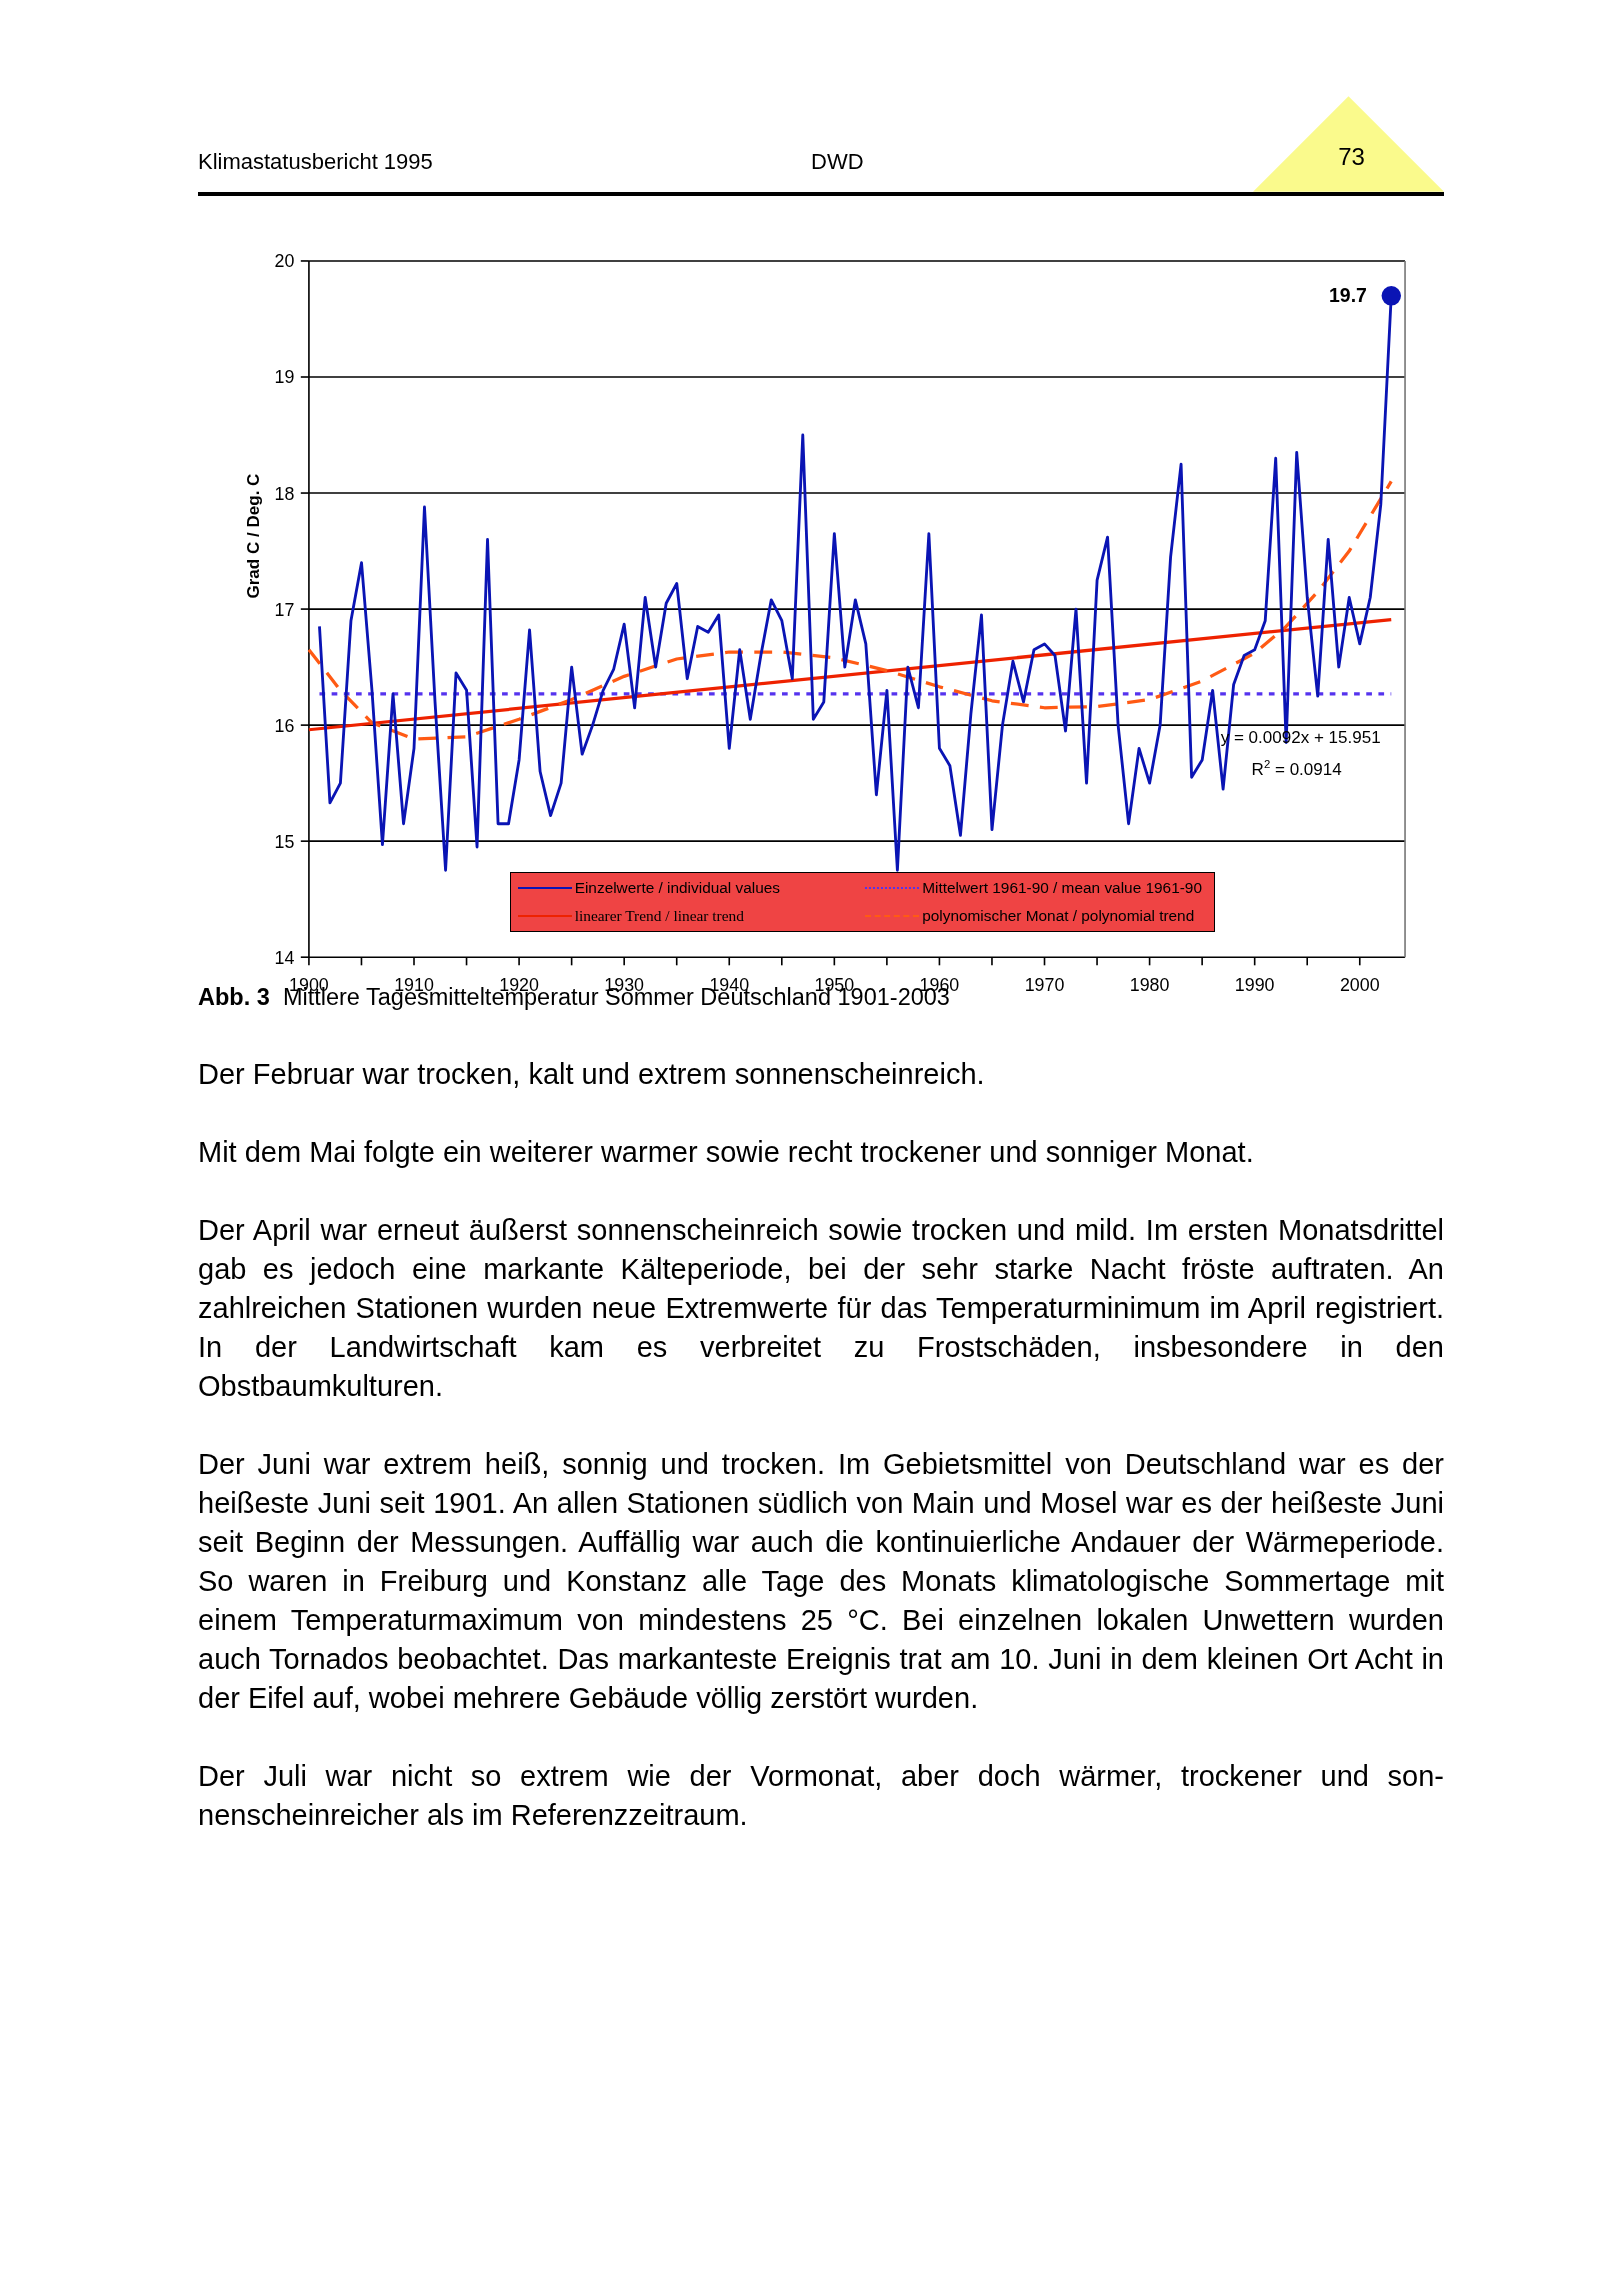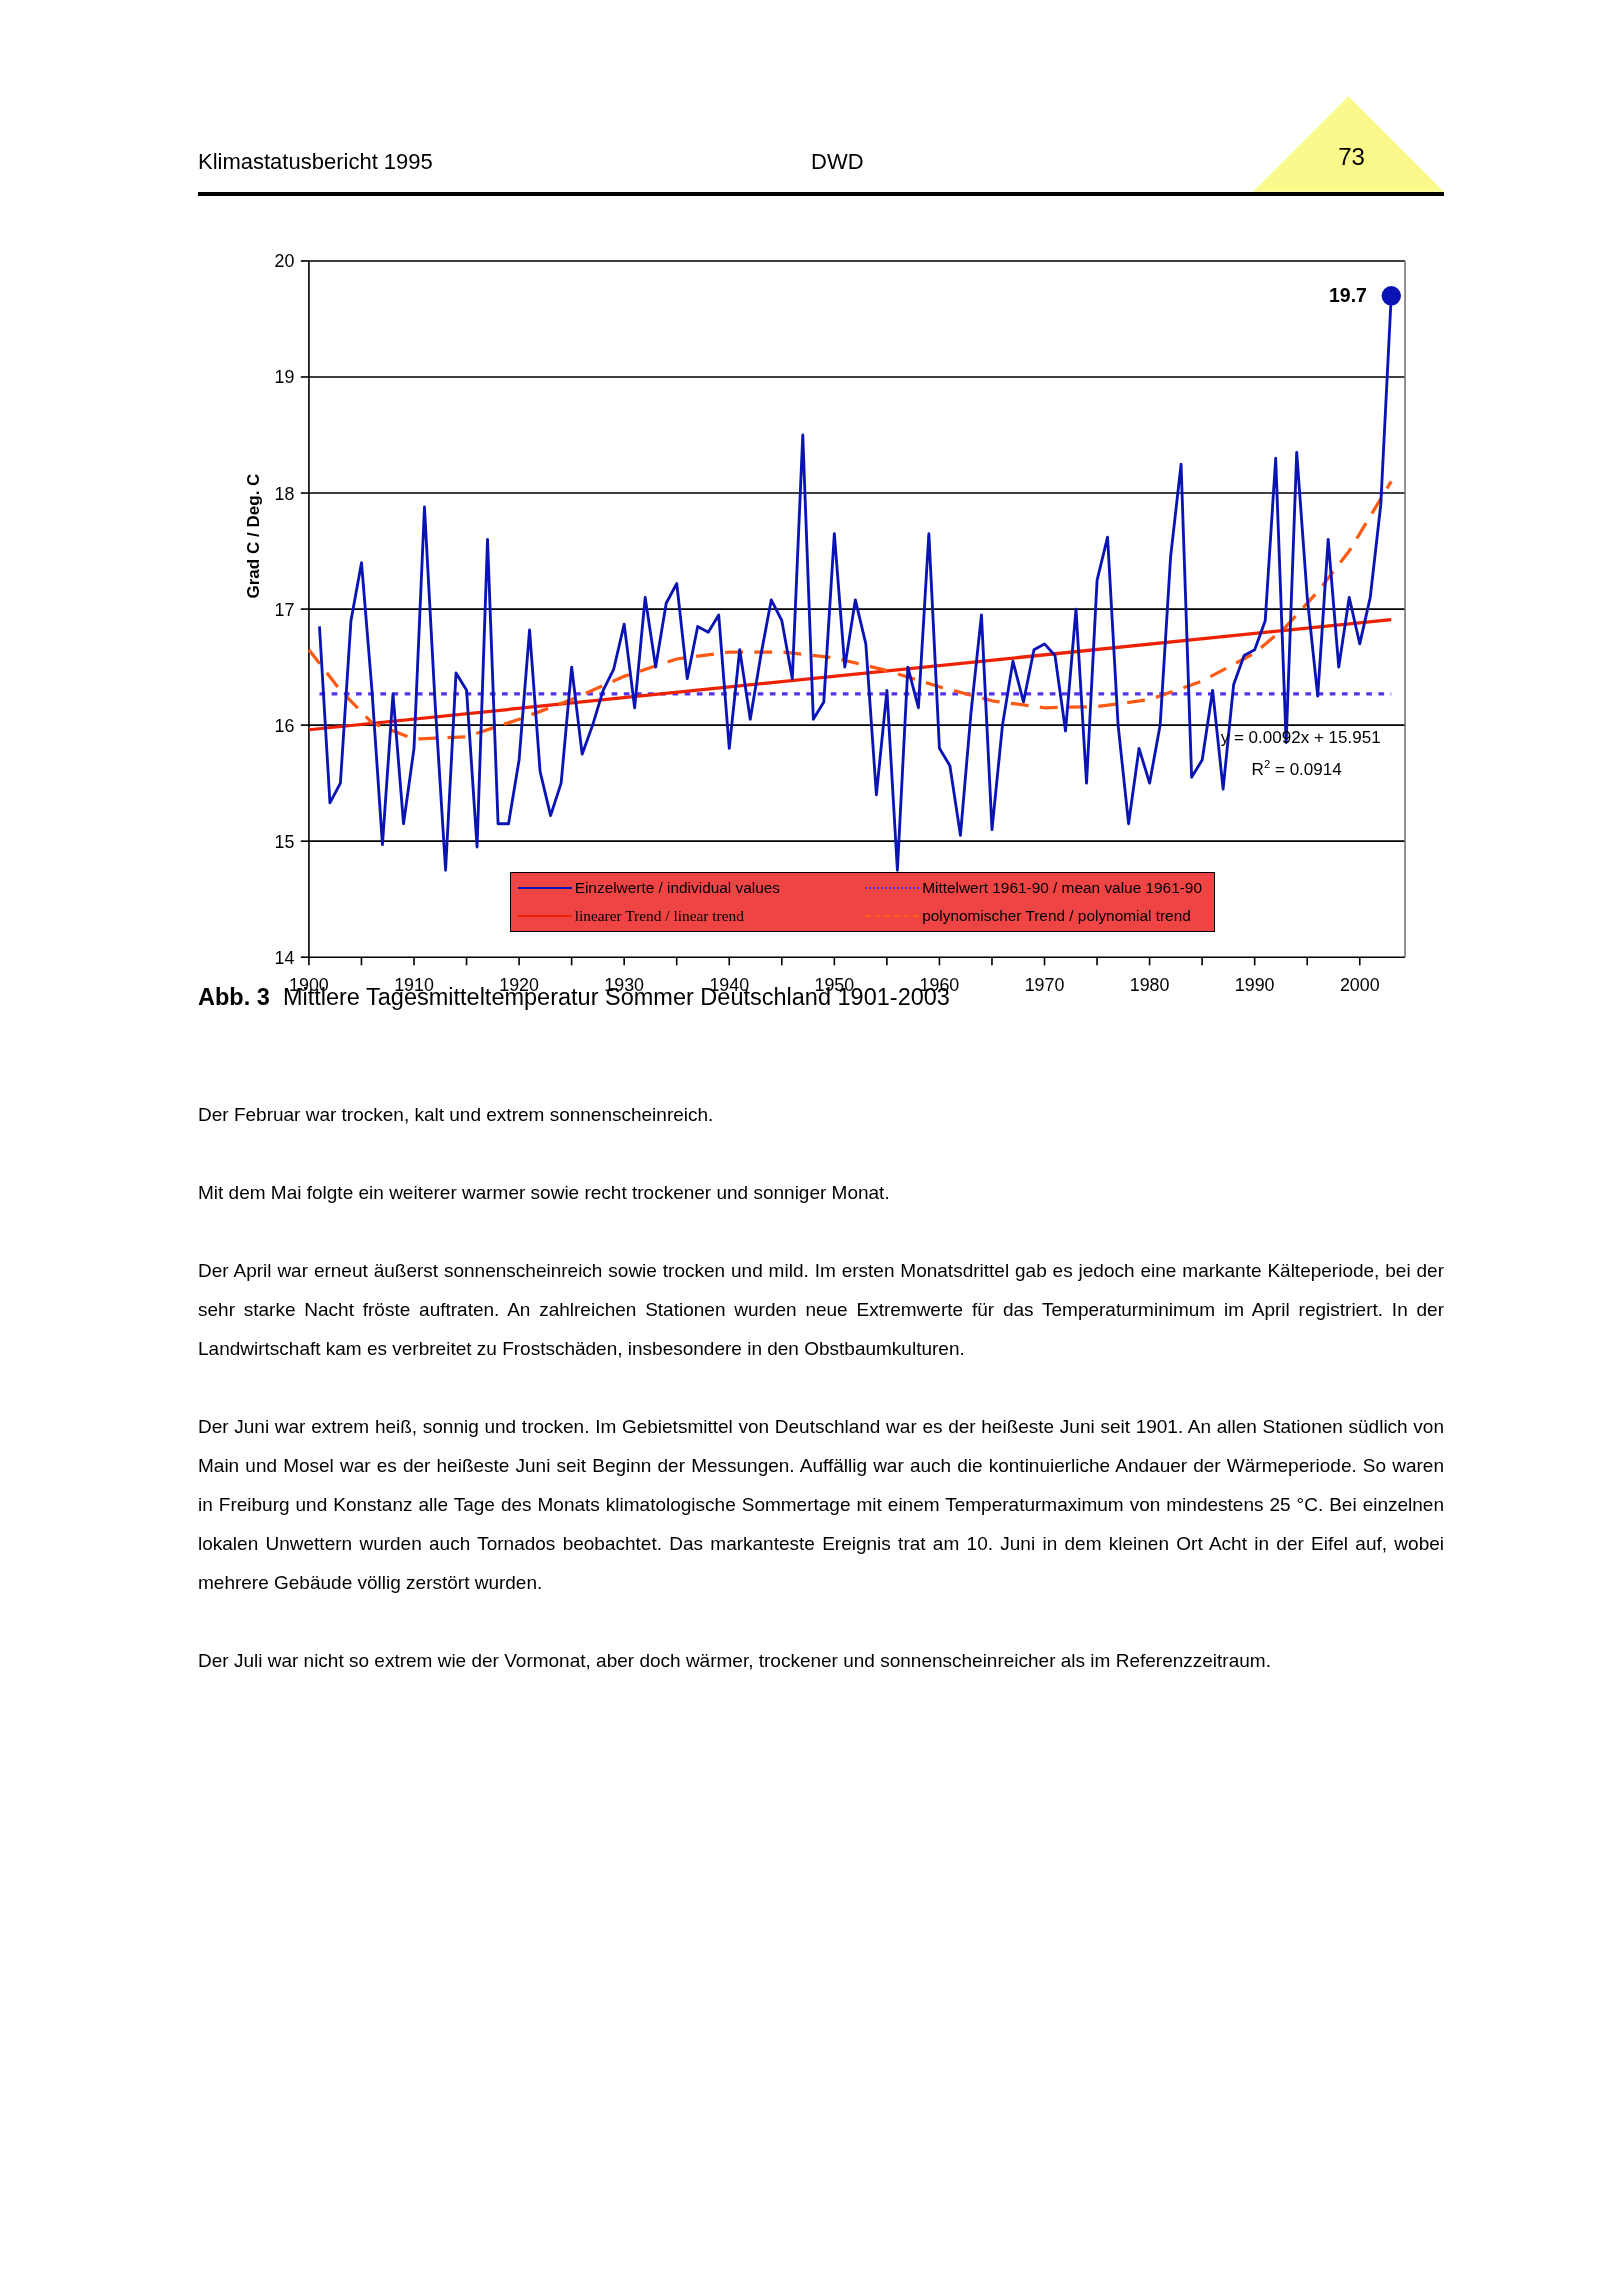--- a/index.html
+++ b/index.html
@@ -14,21 +14,21 @@
   .chart-wrap { position:absolute; left:235px; top:235px; width:1193px; height:714px; }
   .chart-svg { position:absolute; left:0; top:0; }
 
   .legend { position:absolute; left:510px; top:872px; width:703px; height:58px; border:1.6px solid #000; background:#ef4444; font-size:15.4px; }
   .leg-item { position:absolute; display:flex; align-items:center; height:24px; }
   .leg-line { width:54px; height:0; margin-right:3.2px; }
 
   .caption { position:absolute; left:198px; top:984px; font-size:23.5px; }
   .caption b { font-weight:bold; }
 
-  .body-text { position:absolute; left:198px; top:1055px; width:1246px; font-size:19px; line-height:39px; text-align:justify;margin-top:40px; }
+  .body-text { position:absolute; left:198px; top:1055px; width:1246px; font-size:29px; line-height:39px; text-align:justify; }
   .body-text p { margin:0 0 39px 0; }
 </style>
 </head>
 <body>
 
 <div class="page-header">
   <span class="hdr-left">Klimastatusbericht 1995</span>
   <span class="hdr-center">DWD</span>
   <svg class="hdr-triangle" viewBox="0 0 236 118" width="191" height="96">
     <polygon id="tri" points="118,0 236,118 0,118" fill="#fafa8c"></polygon>
@@ -114,21 +114,21 @@
   <div class="leg-item" style="left:354px; top:3.2px;">
     <span class="leg-line" style="border-top:2.4px dotted #5533ee;"></span>
     <span>Mittelwert 1961-90 /  mean value 1961-90</span>
   </div>
   <div class="leg-item" style="left:6.5px; top:31px;font-family:Liberation Serif, serif;">
     <span class="leg-line" style="border-top:2.4px solid #ee2200;"></span>
     <span>linearer Trend / linear trend</span>
   </div>
   <div class="leg-item" style="left:354px; top:31px;">
     <span class="leg-line" style="border-top:2.4px dashed #ff5a14;"></span>
-    <span>polynomischer Trend / polynomial trend</span>
+    <span>polynomischer Monat / polynomial trend</span>
   </div>
 </div>
 
 <div class="caption">
   <b>Abb. 3</b>&nbsp;
   <span>Mittlere Tagesmitteltemperatur Sommer Deutschland 1901-2003</span>
 </div>
 
 <div class="body-text">
   <p>Der Februar war trocken, kalt und extrem sonnenscheinreich.</p>

